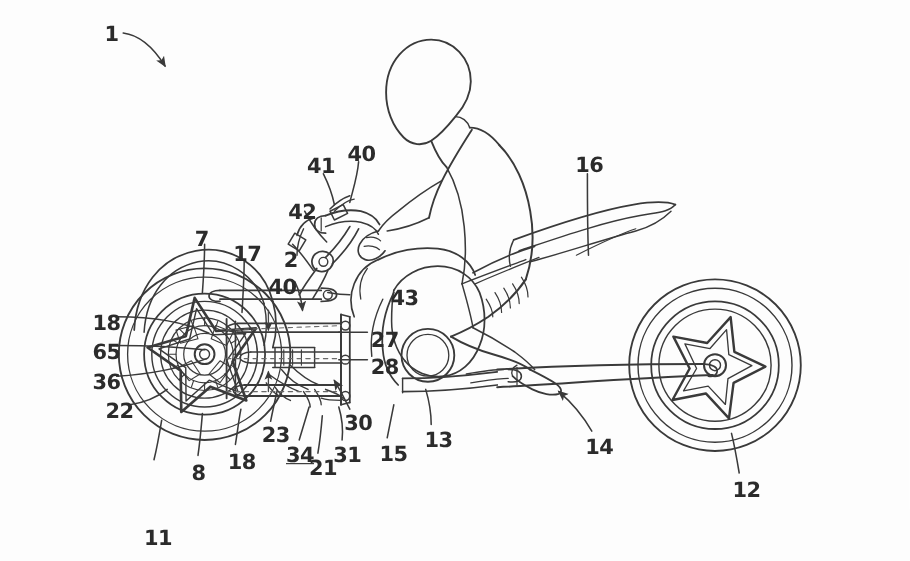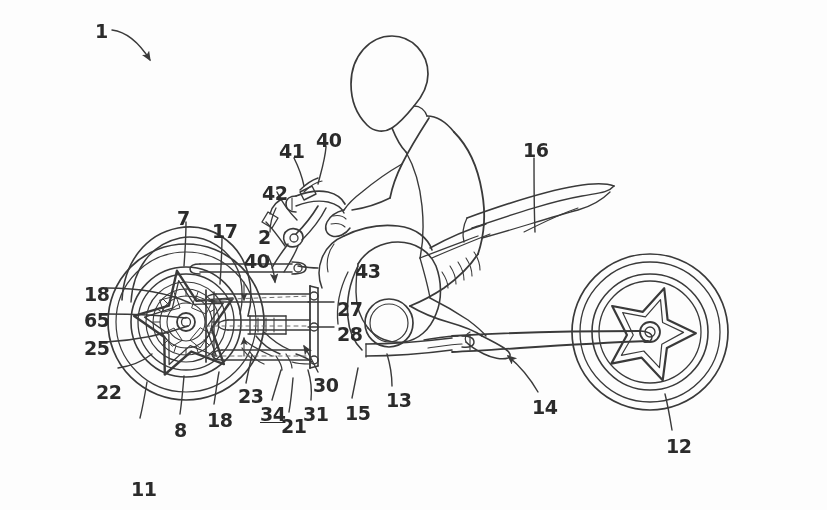--- a/index.html
+++ b/index.html
@@ -339,22 +339,22 @@
       <div class="ref-num" style="left: 262px; top: 184px;">42</div>
       <div class="ref-num" style="left: 177px; top: 209px;">7</div>
       <div class="ref-num" style="left: 212px; top: 222px;">17</div>
       <div class="ref-num" style="left: 258px; top: 228px;">2</div>
       <div class="ref-num" style="left: 244px; top: 252px;">40</div>
       <div class="ref-num" style="left: 320px; top: 262px; margin-left: 35px;">43</div>
       <div class="ref-num" style="left: 84px; top: 285px;">18</div>
       <div class="ref-num" style="left: 337px; top: 300px;">27</div>
       <div class="ref-num" style="left: 84px; top: 311px;">65</div>
       <div class="ref-num" style="left: 337px; top: 325px;">28</div>
-      <div class="ref-num" style="left: 84px; top: 339px;">25</div>
-      <div class="ref-num" style="left: 96px; top: 383px;">22</div>
+      <div class="ref-num" style="left: 84px; top: 339px;">36</div>
+      <div class="ref-num" style="left: 96px; top: 365px;">22</div>
       <div class="ref-num" style="left: 313px; top: 376px;">30</div>
       <div class="ref-num" style="left: 238px; top: 387px;">23</div>
       <div class="ref-num" style="left: 386px; top: 391px;">13</div>
       <div class="ref-num" style="left: 532px; top: 398px;">14</div>
       <div class="ref-num" style="left: 260px; top: 405px; text-decoration: underline;">34</div>
       <div class="ref-num" style="left: 303px; top: 405px;">31</div>
       <div class="ref-num" style="left: 345px; top: 404px;">15</div>
       <div class="ref-num" style="left: 207px; top: 411px;">18</div>
       <div class="ref-num" style="left: 281px; top: 417px;">21</div>
       <div class="ref-num" style="left: 174px; top: 421px;">8</div>

